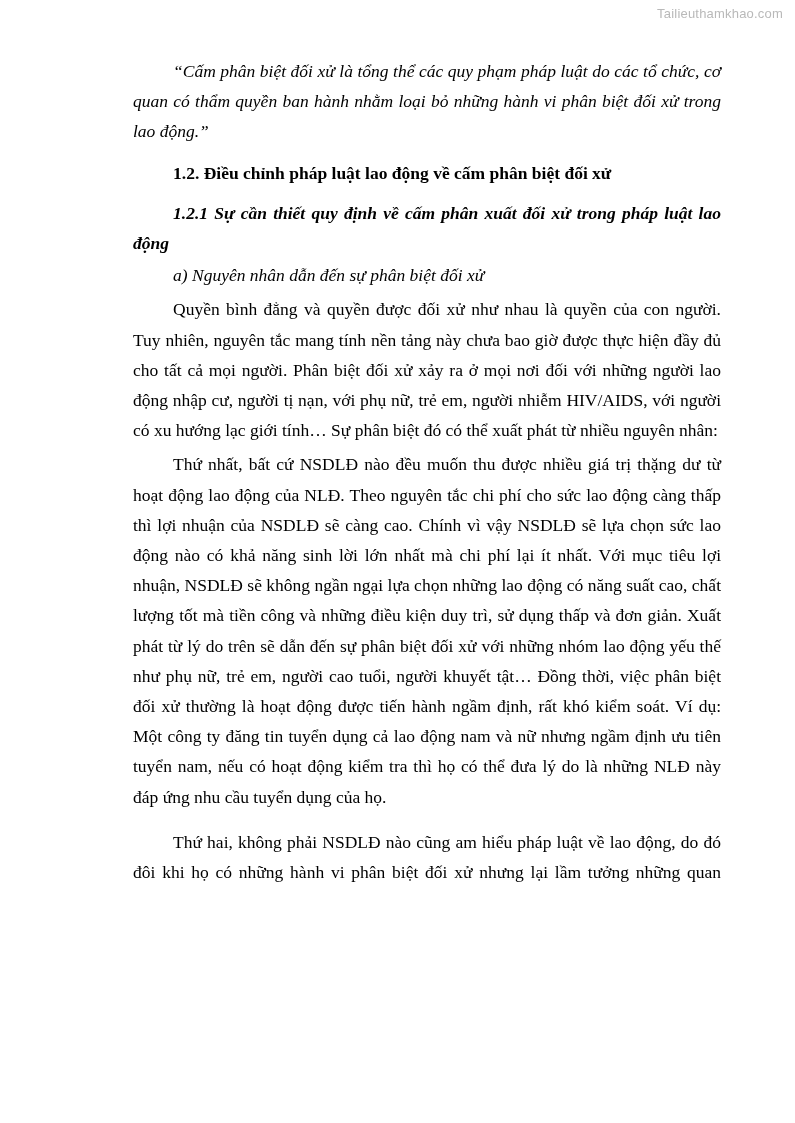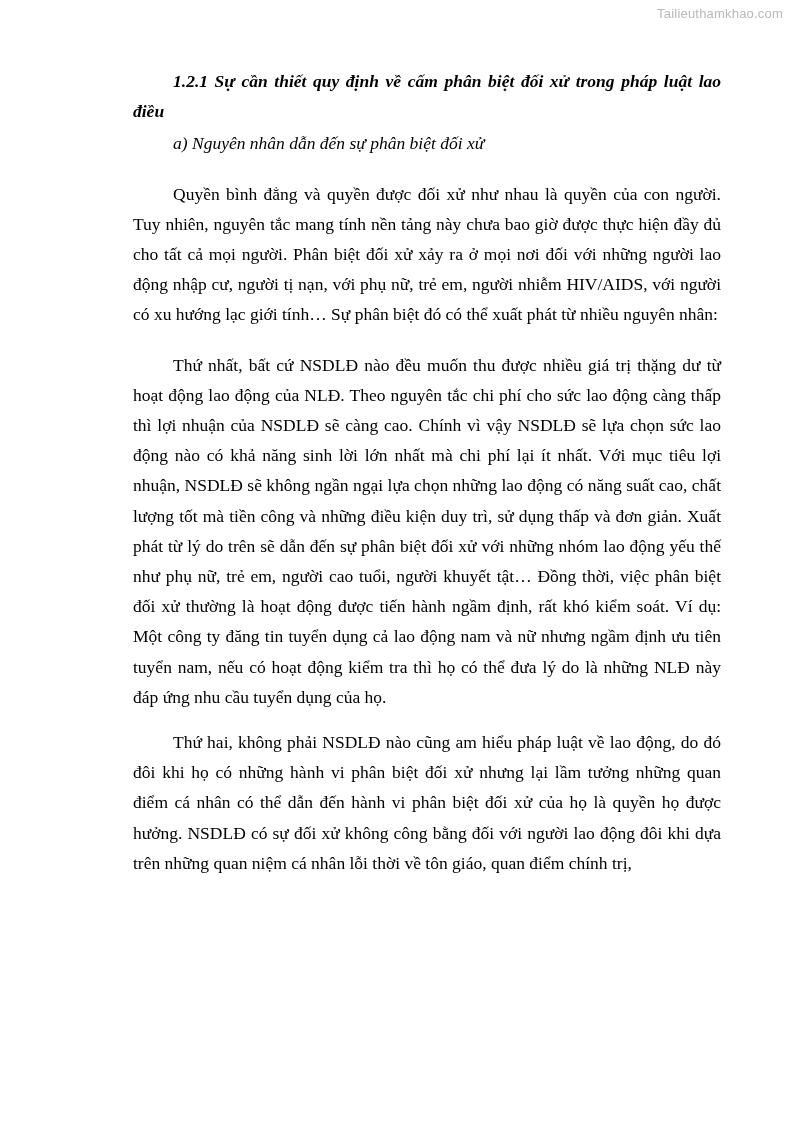--- a/index.html
+++ b/index.html
@@ -63,21 +63,21 @@
     text-indent: 40px;
     margin-top: 10px;
   }
   .h-a {
     font-style: italic;
     text-indent: 40px;
     margin-top: 2px;
   }
   .body-para {
     text-indent: 40px;
-    margin-top: 20px;
+    margin-top: 4px;
   }
   .body-para.tight {
     margin-top: 15px;
   }
   .lead-italic {
   }
   .page-number {
     position: absolute;
     left: 0;
     right: 0;
@@ -89,23 +89,25 @@
 </style>
 </head>
 <body>
 
 <div class="page">
 
   <div class="watermark">Tailieuthamkhao.com</div>
 
   <div class="content">
 
+    <p class="quote">“Cấm phân biệt đối xử là tổng thể các quy phạm pháp luật do các tổ chức, cơ quan có thẩm quyền ban hành nhằm loại bỏ những hành vi phân biệt đối xử trong lao động.”</p>
 
+    <h2 class="h-1-2">1.2. Điều chỉnh pháp luật lao động về cấm phân biệt đối xử</h2>
 
-    <h3 class="h-1-2-1">1.2.1 Sự cần thiết quy định về cấm phân biệt đối xử trong pháp luật lao điều</h3>
+    <h3 class="h-1-2-1">1.2.1 Sự cần thiết quy định về cấm phân xuất đối xử trong pháp luật lao động</h3>
 
     <h4 class="h-a">a) Nguyên nhân dẫn đến sự phân biệt đối xử</h4>
 
     <p class="body-para">Quyền bình đẳng và quyền được đối xử như nhau là quyền của con người. Tuy nhiên, nguyên tắc mang tính nền tảng này chưa bao giờ được thực hiện đầy đủ cho tất cả mọi người. Phân biệt đối xử xảy ra ở mọi nơi đối với những người lao động nhập cư, người tị nạn, với phụ nữ, trẻ em, người nhiễm HIV/AIDS, với người có xu hướng lạc giới tính… Sự phân biệt đó có thể xuất phát từ nhiều nguyên nhân:</p>
 
     <p class="body-para"><span class="lead-italic">Thứ nhất</span><span>, bất cứ NSDLĐ nào đều muốn thu được nhiều giá trị thặng dư từ hoạt động lao động của NLĐ. Theo nguyên tắc chi phí cho sức lao động càng thấp thì lợi nhuận của NSDLĐ sẽ càng cao. Chính vì vậy NSDLĐ sẽ lựa chọn sức lao động nào có khả năng sinh lời lớn nhất mà chi phí lại ít nhất. Với mục tiêu lợi nhuận, NSDLĐ sẽ không ngần ngại lựa chọn những lao động có năng suất cao, chất lượng tốt mà tiền công và những điều kiện duy trì, sử dụng thấp và đơn giản. Xuất phát từ lý do trên sẽ dẫn đến sự phân biệt đối xử với những nhóm lao động yếu thế như phụ nữ, trẻ em, người cao tuổi, người khuyết tật… Đồng thời, việc phân biệt đối xử thường là hoạt động được tiến hành ngầm định, rất khó kiểm soát. Ví dụ: Một công ty đăng tin tuyển dụng cả lao động nam và nữ nhưng ngầm định ưu tiên tuyển nam, nếu có hoạt động kiểm tra thì họ có thể đưa lý do là những NLĐ này đáp ứng nhu cầu tuyển dụng của họ.</span></p>
 
     <p class="body-para tight"><span class="lead-italic">Thứ hai</span><span>, không phải NSDLĐ nào cũng am hiểu pháp luật về lao động, do đó đôi khi họ có những hành vi phân biệt đối xử nhưng lại lầm tưởng những quan điểm cá nhân có thể dẫn đến hành vi phân biệt đối xử của họ là quyền họ được hưởng. NSDLĐ có sự đối xử không công bằng đối với người lao động đôi khi dựa trên những quan niệm cá nhân lỗi thời về tôn giáo, quan điểm chính trị,</span></p>
 
   </div>

